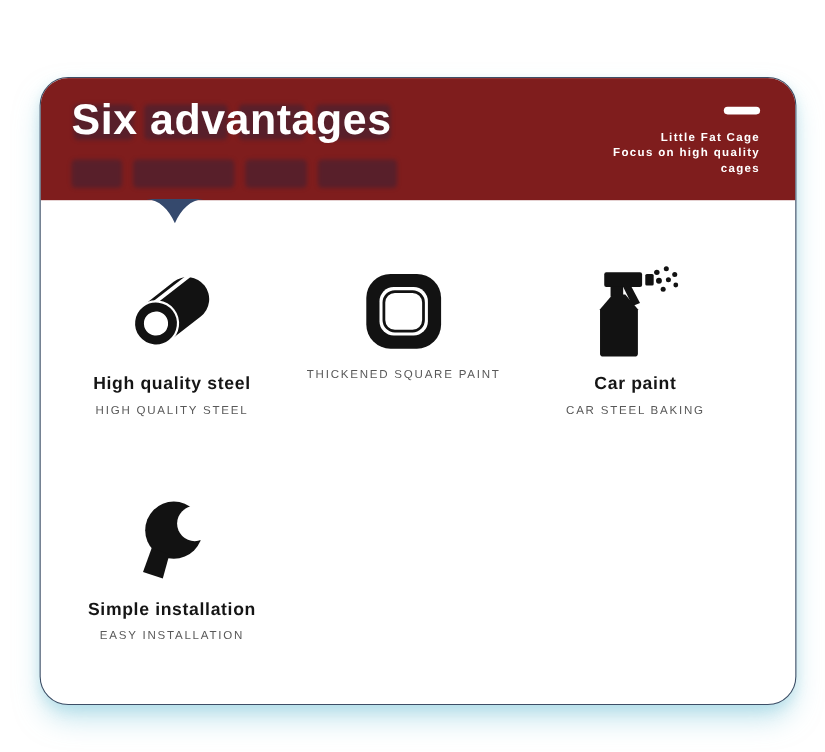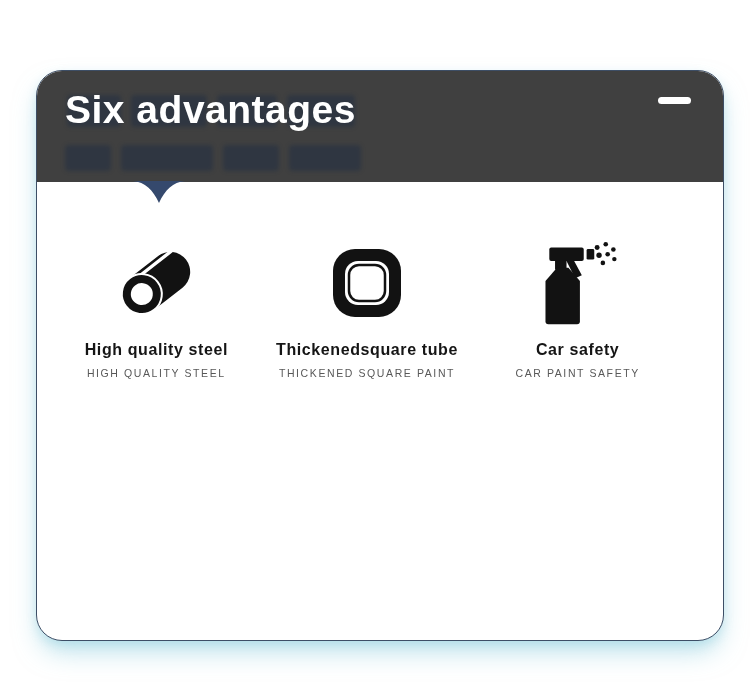--- a/index.html
+++ b/index.html
@@ -13,21 +13,21 @@
     position:absolute;left:36px;top:70px;width:686px;height:569px;
     background:#ffffff;
     border:1.5px solid #3d4e66;
     border-radius:26px;
     box-shadow:0 14px 26px -4px rgba(130,200,218,.55),0 4px 10px rgba(140,205,220,.28);
     overflow:hidden;
   }
   
   .banner{
     position:absolute;left:0;top:0;right:0;height:111px;
-    background:#404040;
+    background:#7f1d1d;
   }
   .ghost-row{position:absolute;display:flex;gap:10px;filter:blur(2px);z-index:1;}
   .ghost-row.r1{left:30px;top:24px;height:32px;}
   .ghost-row.r2{left:28px;top:74px;height:26px;}
   .gblock{height:100%;background:rgba(16,34,66,.34);border-radius:4px;}
   .banner-title{
     position:absolute;left:28px;top:17px;z-index:2;
     margin:0;color:#ffffff;font-size:39px;font-weight:800;letter-spacing:.5px;
   }
   .brand{
@@ -70,20 +70,25 @@
     </div>
     <div class="ghost-row r2">
       <span class="gblock" style="width:46px"></span>
         <span class="gblock" style="width:92px"></span>
         <span class="gblock" style="width:56px"></span>
         <span class="gblock" style="width:72px"></span>
     </div>
     <h1 class="banner-title">Six advantages</h1>
     <div class="brand">
       <div class="dash"></div>
+      <div class="brand-lines">
+        <div>Little Fat Cage</div>
+        <div>Focus on high quality</div>
+        <div>cages</div>
+      </div>
     </div>
   </div>
 
   <svg class="notch" width="52" height="22" viewBox="0 0 52 22">
     <path d="M0 0 H52 C40 1 32 9 26 22 C20 9 12 1 0 0 Z" fill="#35496d"></path>
   </svg>
 
   <div class="grid">
 
     <div class="item">
@@ -102,42 +107,52 @@
     </div>
 
     <div class="item">
       <div class="icon-box">
         <svg width="76" height="76" viewBox="0 0 76 76">
           <rect x="4" y="4" width="68" height="68" rx="22" fill="#121212"></rect>
           <rect x="16" y="16" width="44" height="44" rx="13" fill="#ffffff"></rect>
           <rect x="20" y="20" width="36" height="36" rx="10" fill="none" stroke="#121212" stroke-width="2.5"></rect>
         </svg>
       </div>
-      <div class="item-title">Thickenedsquare tube</div>
       <div class="item-subtitle">THICKENED SQUARE PAINT</div>
     </div>
 
     <div class="item">
       <div class="icon-box">
         <svg width="90" height="88" viewBox="0 0 92 92">
           <rect x="16" y="9" width="36" height="14" rx="2" fill="#121212"></rect>
           <rect x="55" y="10.5" width="8" height="11" rx="1.5" fill="#121212"></rect>
           <rect x="22" y="22" width="12" height="10" fill="#121212"></rect>
           <path d="M34 23 L42 23 L50 38 L43 41 Z" fill="#121212"></path>
           <path d="M12 44 L24 30 L36 30 L48 44 L48 86 Q48 89 45 89 L15 89 Q12 89 12 86 Z" fill="#121212"></path>
           <circle cx="66" cy="9" r="2.6" fill="#121212"></circle>
           <circle cx="75" cy="5.5" r="2.4" fill="#121212"></circle>
           <circle cx="83" cy="11" r="2.4" fill="#121212"></circle>
           <circle cx="68" cy="17" r="2.8" fill="#121212"></circle>
           <circle cx="77" cy="16" r="2.4" fill="#121212"></circle>
           <circle cx="84" cy="21" r="2.3" fill="#121212"></circle>
           <circle cx="72" cy="25" r="2.4" fill="#121212"></circle>
         </svg>
       </div>
-      <div class="item-title">Car safety</div>
-      <div class="item-subtitle">CAR PAINT SAFETY</div>
+      <div class="item-title">Car paint</div>
+      <div class="item-subtitle">CAR STEEL BAKING</div>
     </div>
 
 
 
+    <div class="item">
+      <div class="icon-box">
+        <svg width="80" height="80" viewBox="0 0 80 80">
+          <circle cx="42" cy="34" r="26" fill="#121212"></circle>
+          <circle cx="61" cy="28" r="16" fill="#ffffff"></circle>
+          <polygon points="22,50 38,56 32,78 14,72" fill="#121212"></polygon>
+        </svg>
+      </div>
+      <div class="item-title">Simple installation</div>
+      <div class="item-subtitle">EASY INSTALLATION</div>
+    </div>
 
   </div>
 </div>
 
 </body></html>

